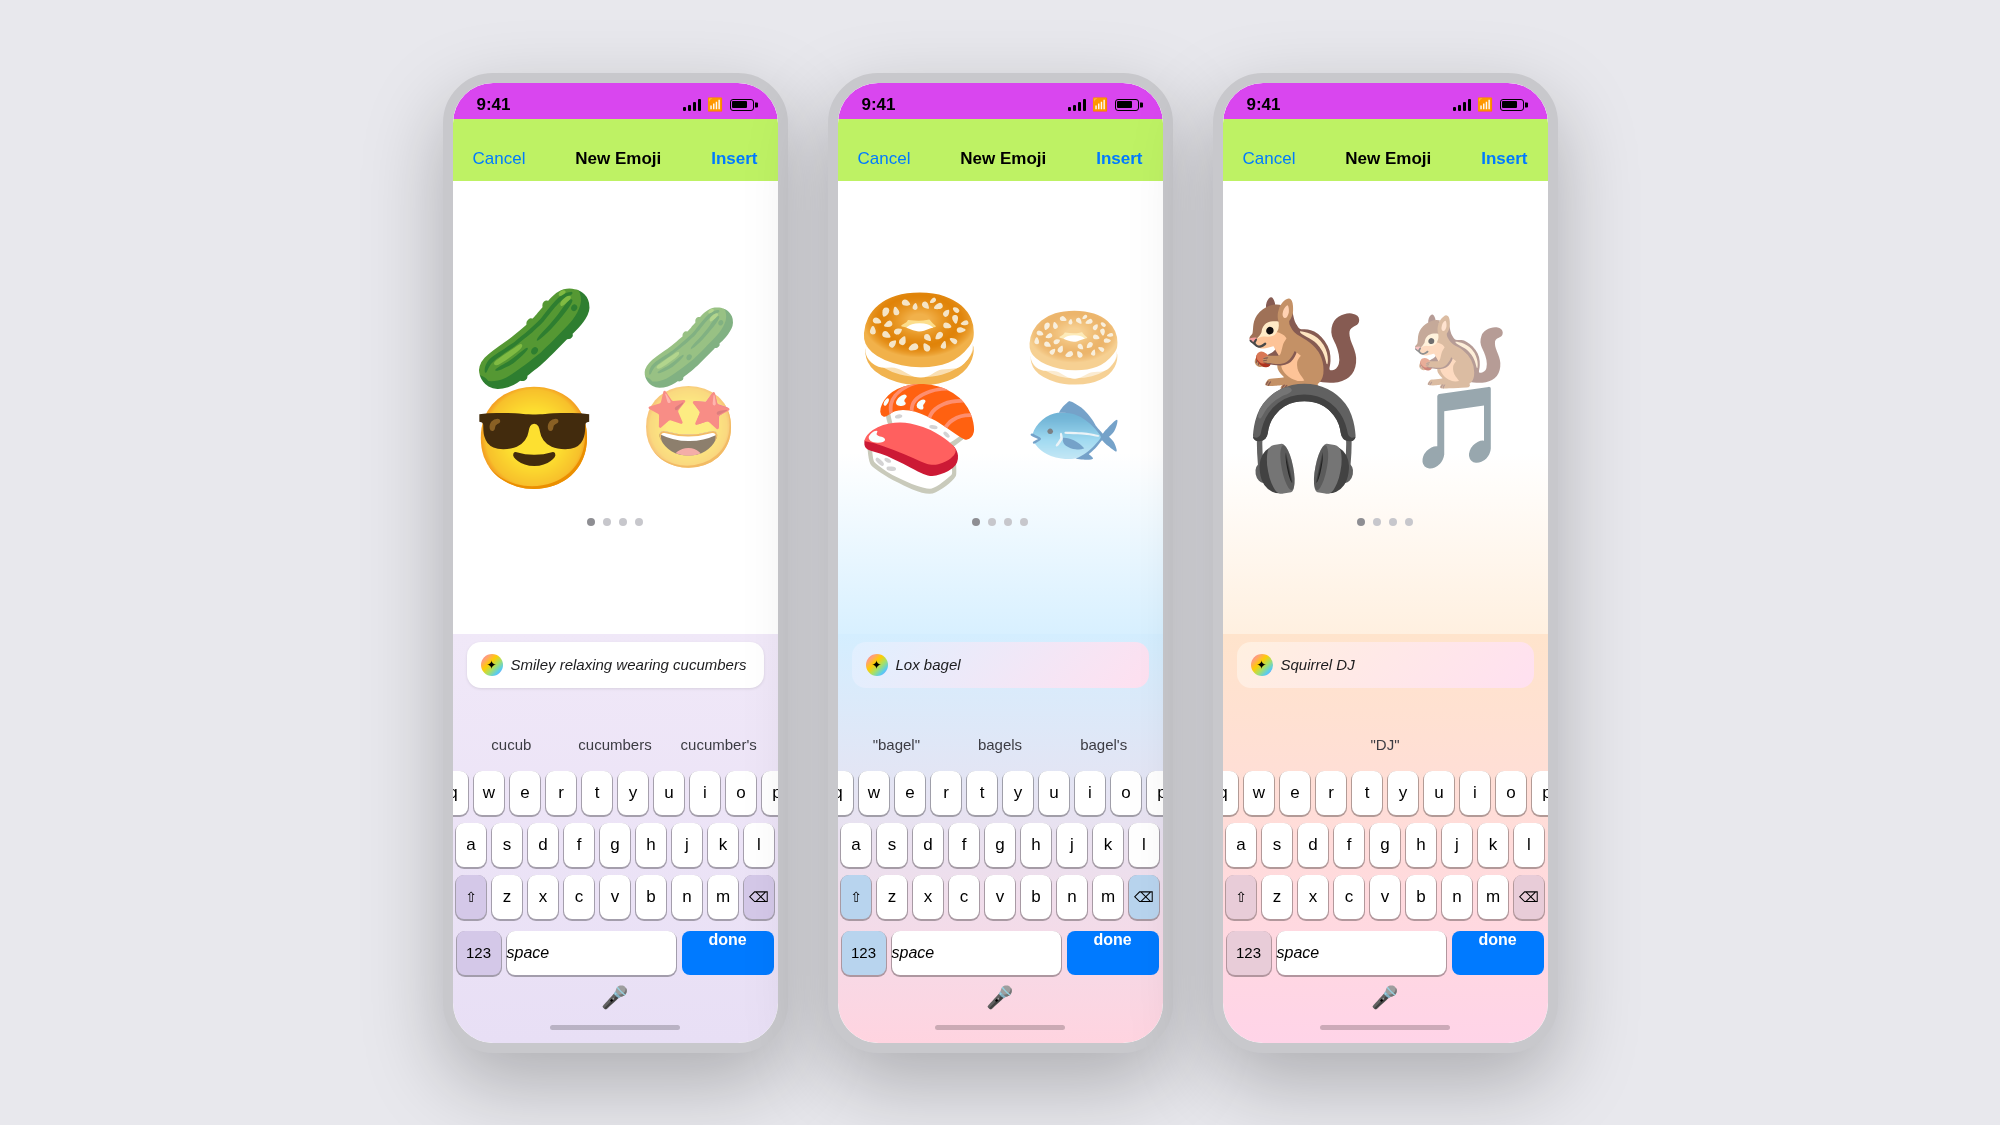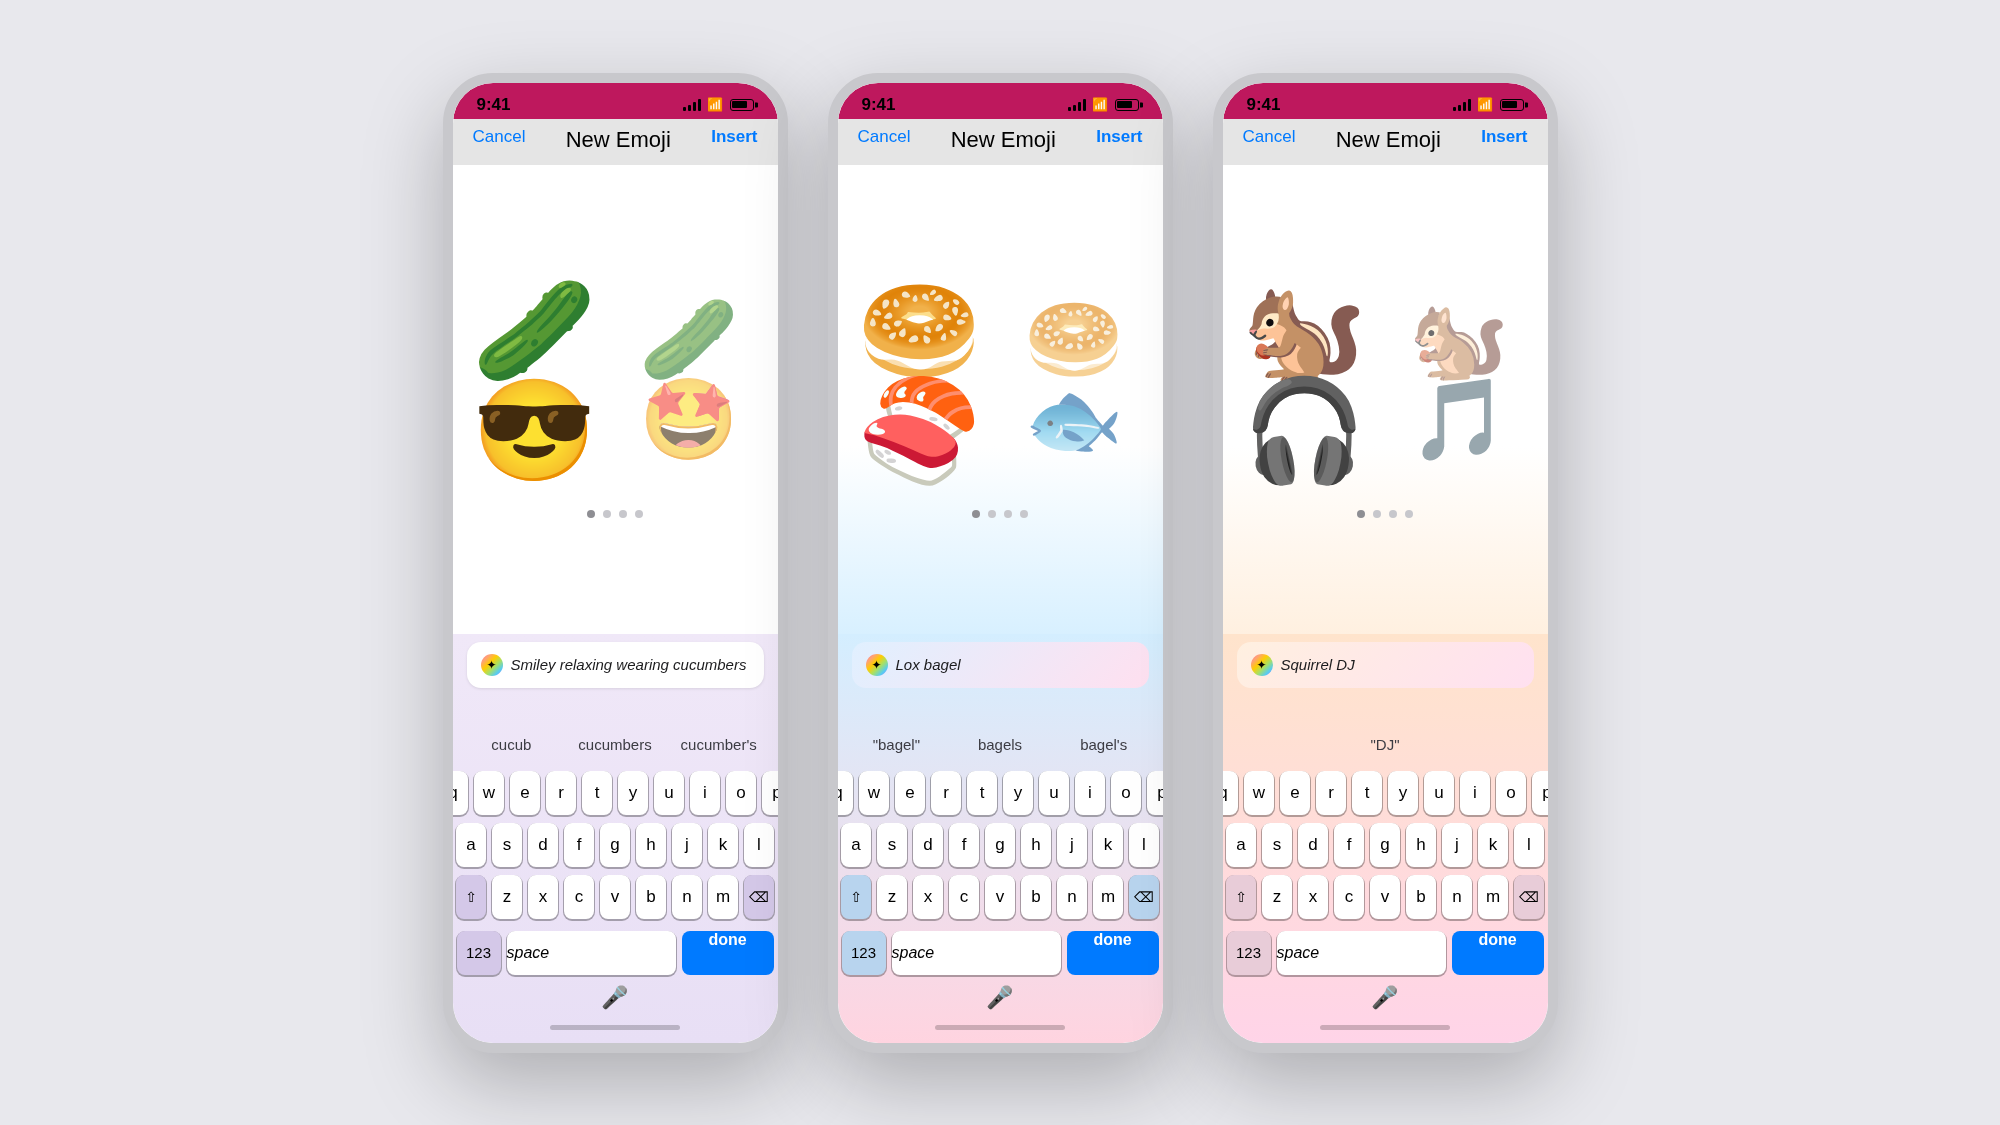--- a/index.html
+++ b/index.html
@@ -37,21 +37,21 @@
       display: flex;
       flex-direction: column;
       background: white;
     }
     
     .status-bar {
       display: flex;
       justify-content: space-between;
       align-items: center;
       padding: 12px 24px 4px;
-      background: #be185d;
+      background: #d946ef;
       flex-shrink: 0;
     }
     .status-time {
       font-size: 17px;
       font-weight: 600;
       color: #000;
     }
     .status-icons {
       display: flex;
       align-items: center;
@@ -96,34 +96,35 @@
     .battery-fill {
       width: 80%;
       height: 100%;
       background: #000;
       border-radius: 1px;
     }
     
     .nav-bar {
       display: flex;
       justify-content: space-between;
-      align-items: flex-start;
+      align-items: flex-end;
       padding: 8px 20px 12px;
-      background: #e5e5e5;
+      background: #bef264;
       flex-shrink: 0;
     }
     .nav-cancel {
       color: #007AFF;
       font-size: 17px;
       cursor: pointer;
     }
     .nav-title {
-      font-size: 22px;
-      font-weight: 400;
+      font-size: 17px;
+      font-weight: 700;
       color: #000;
+      margin-top: 22px;
     }
     .nav-insert {
       color: #007AFF;
       font-size: 17px;
       font-weight: 600;
       cursor: pointer;
     }
     
     .emoji-area {
       flex: 1;

